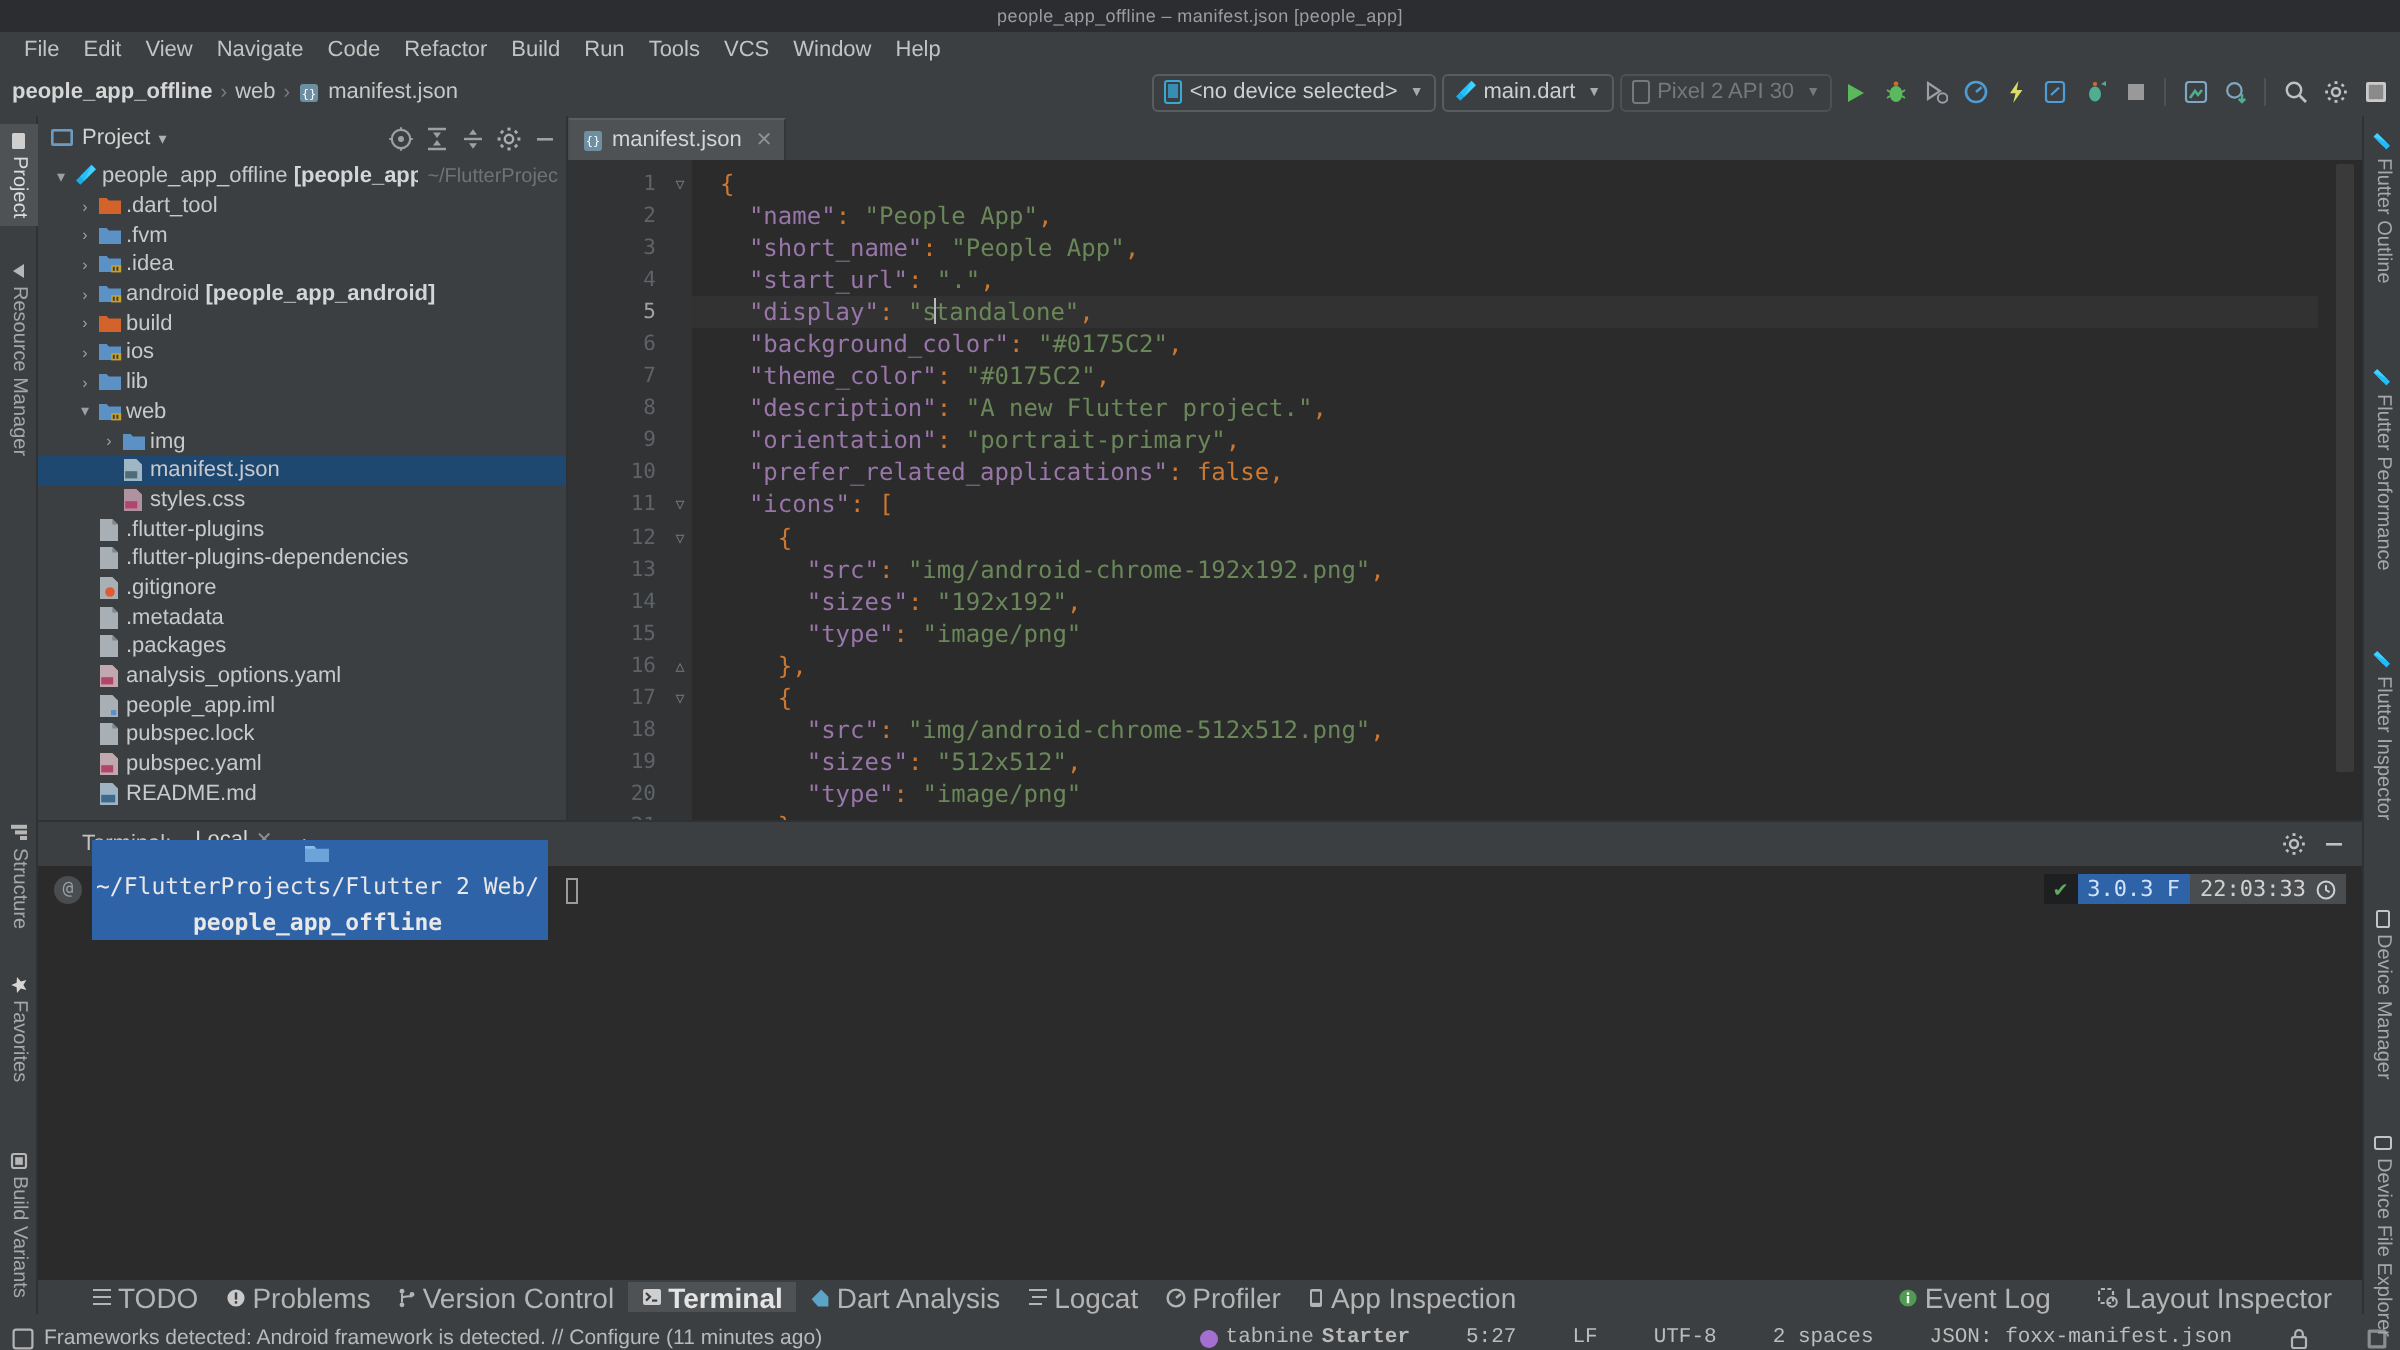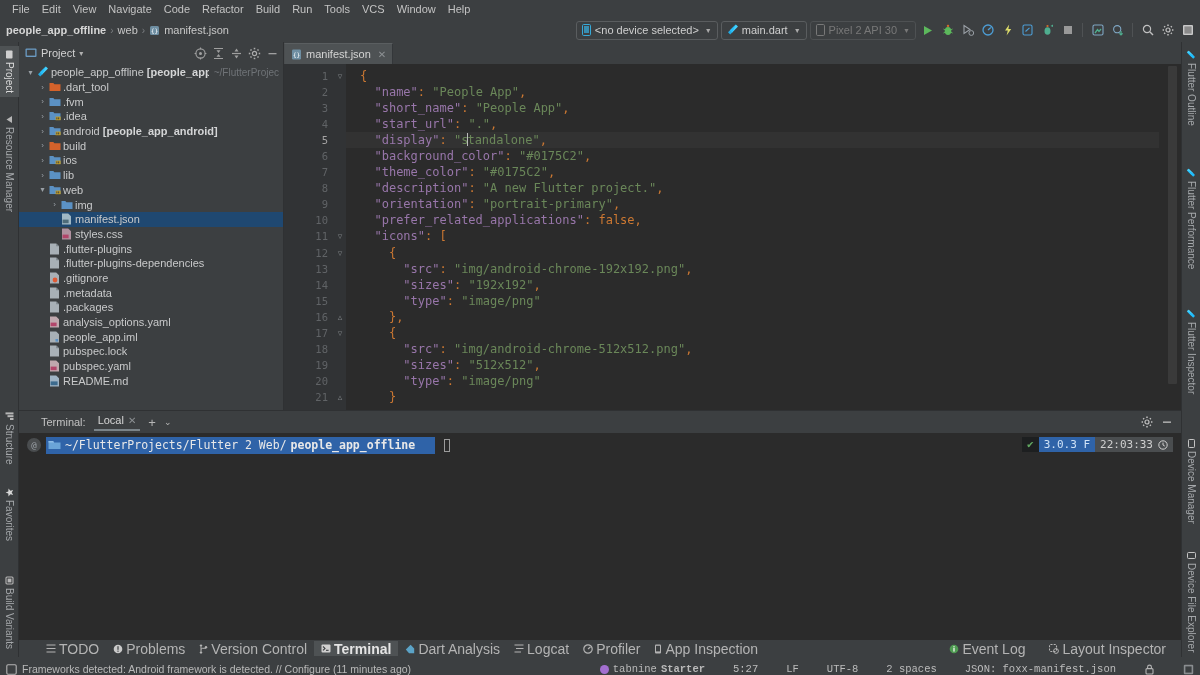--- a/index.html
+++ b/index.html
@@ -139,21 +139,21 @@
   .term-tab { font-size:11px; color:#d6d6d6; padding:1px 4px 3px 4px; border-bottom:2px solid #7b8489; display:flex; gap:4px; align-items:center;}
   .term-tab .x { font-size:10px; color:#8b8f92; }
   .term-head .plus { font-size:13px; color:#b6b6b6; }
   .term-head .chev { font-size:9px; color:#b6b6b6; }
   .term-head .hr { margin-left:auto; display:flex; gap:8px; padding-right:8px; align-items:center; }
   .term-body { flex:1 1 auto; background:#2b2b2b; position:relative; padding:4px 0 0 0;
     font-family:"DejaVu Sans Mono", monospace; font-size:11.5px; color:#d6d6d6; }
   .term-line { display:flex; align-items:center; height:16px; padding-left:8px; gap:5px;}
   .term-at { width:14px; height:14px; border-radius:50%; background:#4a4d4f; color:#9aa0a6;
      display:flex;align-items:center;justify-content:center;font-size:9px;}
-  .term-path { background:#2f63a8; color:#e8e8e8; padding:1px 20px 2px 2px; display:flex; align-items:center; gap:4px;}
+  .term-path { background:#2f63a8; color:#e8e8e8; padding:1px 4px 2px 2px; display:flex; align-items:center; gap:4px;flex-direction:column;}
   .term-path b { font-weight:bold; }
   .term-cur { width:6px; height:13px; border:1px solid #9b9b9b; margin-left:4px; }
   .term-right { position:absolute; right:8px; top:4px; display:flex; align-items:center; gap:0px; font-family:"DejaVu Sans Mono", monospace; font-size:11px;}
   .tr-check { background:#1d1f20; color:#62a861; padding:1px 5px; }
   .tr-ver { background:#2f63a8; color:#cfe2f7; padding:1px 5px; }
   .tr-time { background:#4a4d4f; color:#d0d0d0; padding:1px 5px; display:flex; gap:5px; align-items:center;}
 
   
   .bottombar {
     height:17px; flex:0 0 17px; background:#3c3f41; display:flex; align-items:center; padding-left:20px; gap:0;
@@ -171,20 +171,23 @@
   .statusbar .sright .si { color:#bcbcbc; }
   .tabnine { display:flex; align-items:center; gap:4px; color:#b9b9b9;}
   .tabnine .dot { width:9px; height:9px; border-radius:50%; background:#a36fd0; display:inline-block;}
   svg { display:block; }
 </style>
 </head>
 <body>
 
 <div class="app">
 
+  <div class="titlebar">
+    <span>people_app_offline – manifest.json [people_app]</span>
+  </div>
 
   <div class="menubar" id="menubar">
       <div class="mi">File</div>
       <div class="mi">Edit</div>
       <div class="mi">View</div>
       <div class="mi">Navigate</div>
       <div class="mi">Code</div>
       <div class="mi">Refactor</div>
       <div class="mi">Build</div>
       <div class="mi">Run</div>

